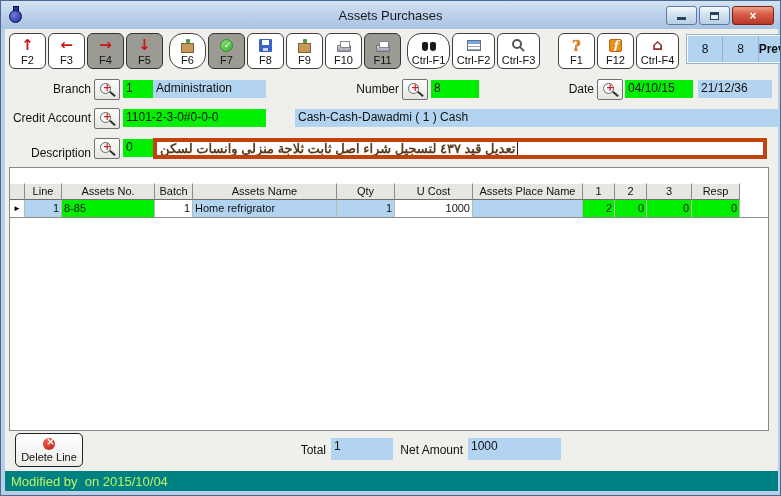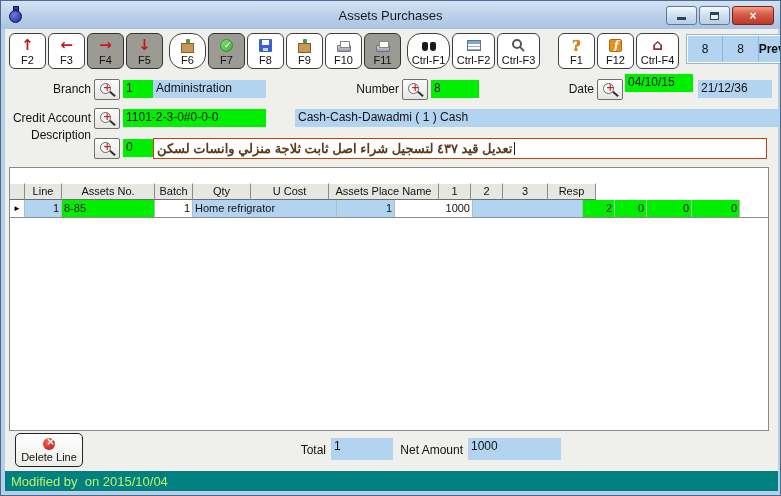--- a/index.html
+++ b/index.html
@@ -70,21 +70,21 @@
   
   .flabel { position:absolute; font-size:12px; color:#111; text-align:right; }
   .magbtn { position:absolute; width:26px; height:21px; border:1px solid #707070; border-radius:2px;
     background:linear-gradient(#fdfdfd,#e4e4e0); display:flex; align-items:center; justify-content:center; }
   .ic-zoom { width:11px; height:11px; border:1px solid #666; border-radius:50%; background:#fafafa; position:relative; margin:0 3px 3px 0; }
   .ic-zoom::before { content:"+"; position:absolute; top:-2px; left:2px; color:#d02020; font:bold 10px "DejaVu Sans",sans-serif; }
   .ic-zoom::after { content:""; position:absolute; width:7px; height:2px; background:#333; transform:rotate(42deg); right:-6px; bottom:-2px; }
   .field { position:absolute; height:18px; font-size:12px; color:#111; padding:1px 3px; overflow:hidden; white-space:nowrap; }
   .f-green { background:#00ef00; }
   .f-blue  { background:#b3d4f0; }
-  .f-white { background:#ffffff; border:1px solid #c2410c; }
+  .f-white { background:#ffffff; border:4px solid #c2410c; }
   .desc-wrap { display:flex; align-items:center; }
   .desc-ar { direction:rtl; unicode-bidi:embed; font-size:13px; color:#5a3a1a; font-weight:bold; }
   .cursor { width:1px; height:13px; background:#222; margin-left:2px; }
 
   
   .grid { position:absolute; left:4px; top:138px; width:760px; height:264px; background:#fff; border:1px solid #8a8a86; }
   .placerow { display:flex; height:15px; font-size:11px; color:#111; }
   .place-spacer { width:573px; }
   .place-group { width:157px; text-align:center; }
   .hdr { display:flex; height:17px; }
@@ -255,49 +255,50 @@
     <div class="flabel" style="left:300px; top:53px; width:94px;">Number</div>
     <div class="magbtn" style="left:397px; top:50px;">
         <span class="ic-zoom"></span>
       </div>
     <div class="field f-green" style="left:426px; top:51px; width:48px;">8</div>
 
     <div class="flabel" style="left:520px; top:53px; width:69px;">Date</div>
     <div class="magbtn" style="left:592px; top:50px;">
         <span class="ic-zoom"></span>
       </div>
-    <div class="field f-green" style="left:620px; top:45px; width:68px;">04/10/15</div>
+    <div class="field f-green" style="left:620px; top:51px; width:68px;">04/10/15</div>
     <div class="field f-blue" style="left:693px; top:51px; width:74px;">21/12/36</div>
 
     <div class="flabel" style="left:6px; top:82px; width:80px;">Credit Account</div>
     <div class="magbtn" style="left:89px; top:79px;">
         <span class="ic-zoom"></span>
       </div>
     <div class="field f-green" style="left:118px; top:80px; width:143px;">1101-2-3-0#0-0-0</div>
     <div class="field f-blue" style="left:279px; top:80px; width:575px;margin-left:11px;">Cash-Cash-Dawadmi ( 1 ) Cash</div>
 
-    <div class="flabel" style="left:6px; top:99px; width:80px;">Description</div>
+    <div class="flabel" style="left:6px; top:117px; width:80px;">Description</div>
     <div class="magbtn" style="left:89px; top:109px;">
         <span class="ic-zoom"></span>
       </div>
     <div class="field f-green" style="left:118px; top:110px; width:30px;">0</div>
     <div class="field f-white desc-wrap" style="left:148px; top:109px; width:614px; height:21px;">
       <span class="desc-ar">تعديل قيد ٤٣٧ لتسجيل شراء اصل ثابت ثلاجة منزلي وانسات لسكن</span>
       <span class="cursor"></span>
     </div>
 
     <div class="grid">
       <div class="placerow">
         <div class="place-spacer"></div>
       </div>
       <div class="hdr">
         <div class="hcell c-sel"></div>
         <div class="hcell c-line">Line</div>
         <div class="hcell c-ano">Assets No.</div>
         <div class="hcell c-batch">Batch</div>
+        <div class="hcell c-aname">Assets Name</div>
         <div class="hcell c-qty">Qty</div>
         <div class="hcell c-ucost">U Cost</div>
         <div class="hcell c-pname">Assets Place Name</div>
         <div class="hcell c-p1">1</div>
         <div class="hcell c-p2">2</div>
         <div class="hcell c-p3">3</div>
         <div class="hcell c-resp">Resp</div>
       </div>
       <div class="row">
         <div class="dcell c-sel selcell">►</div>

